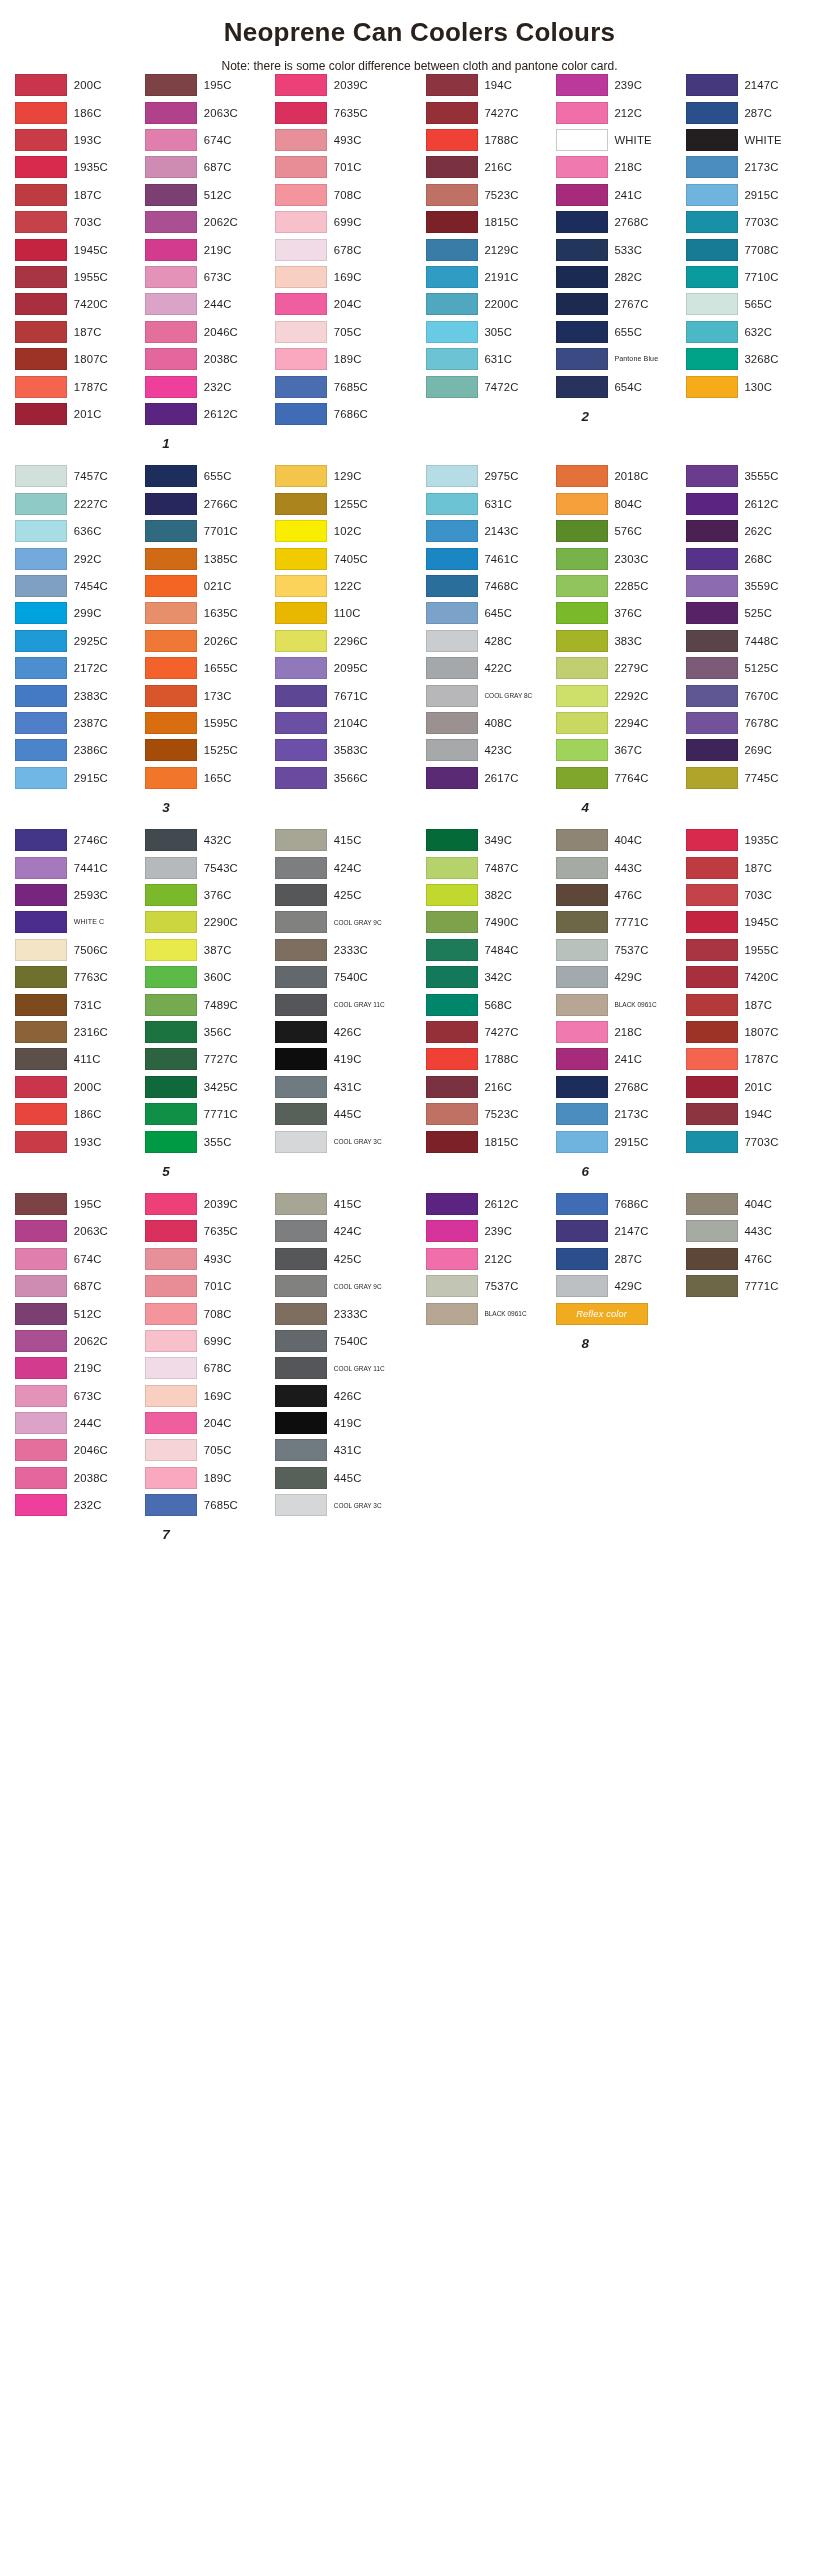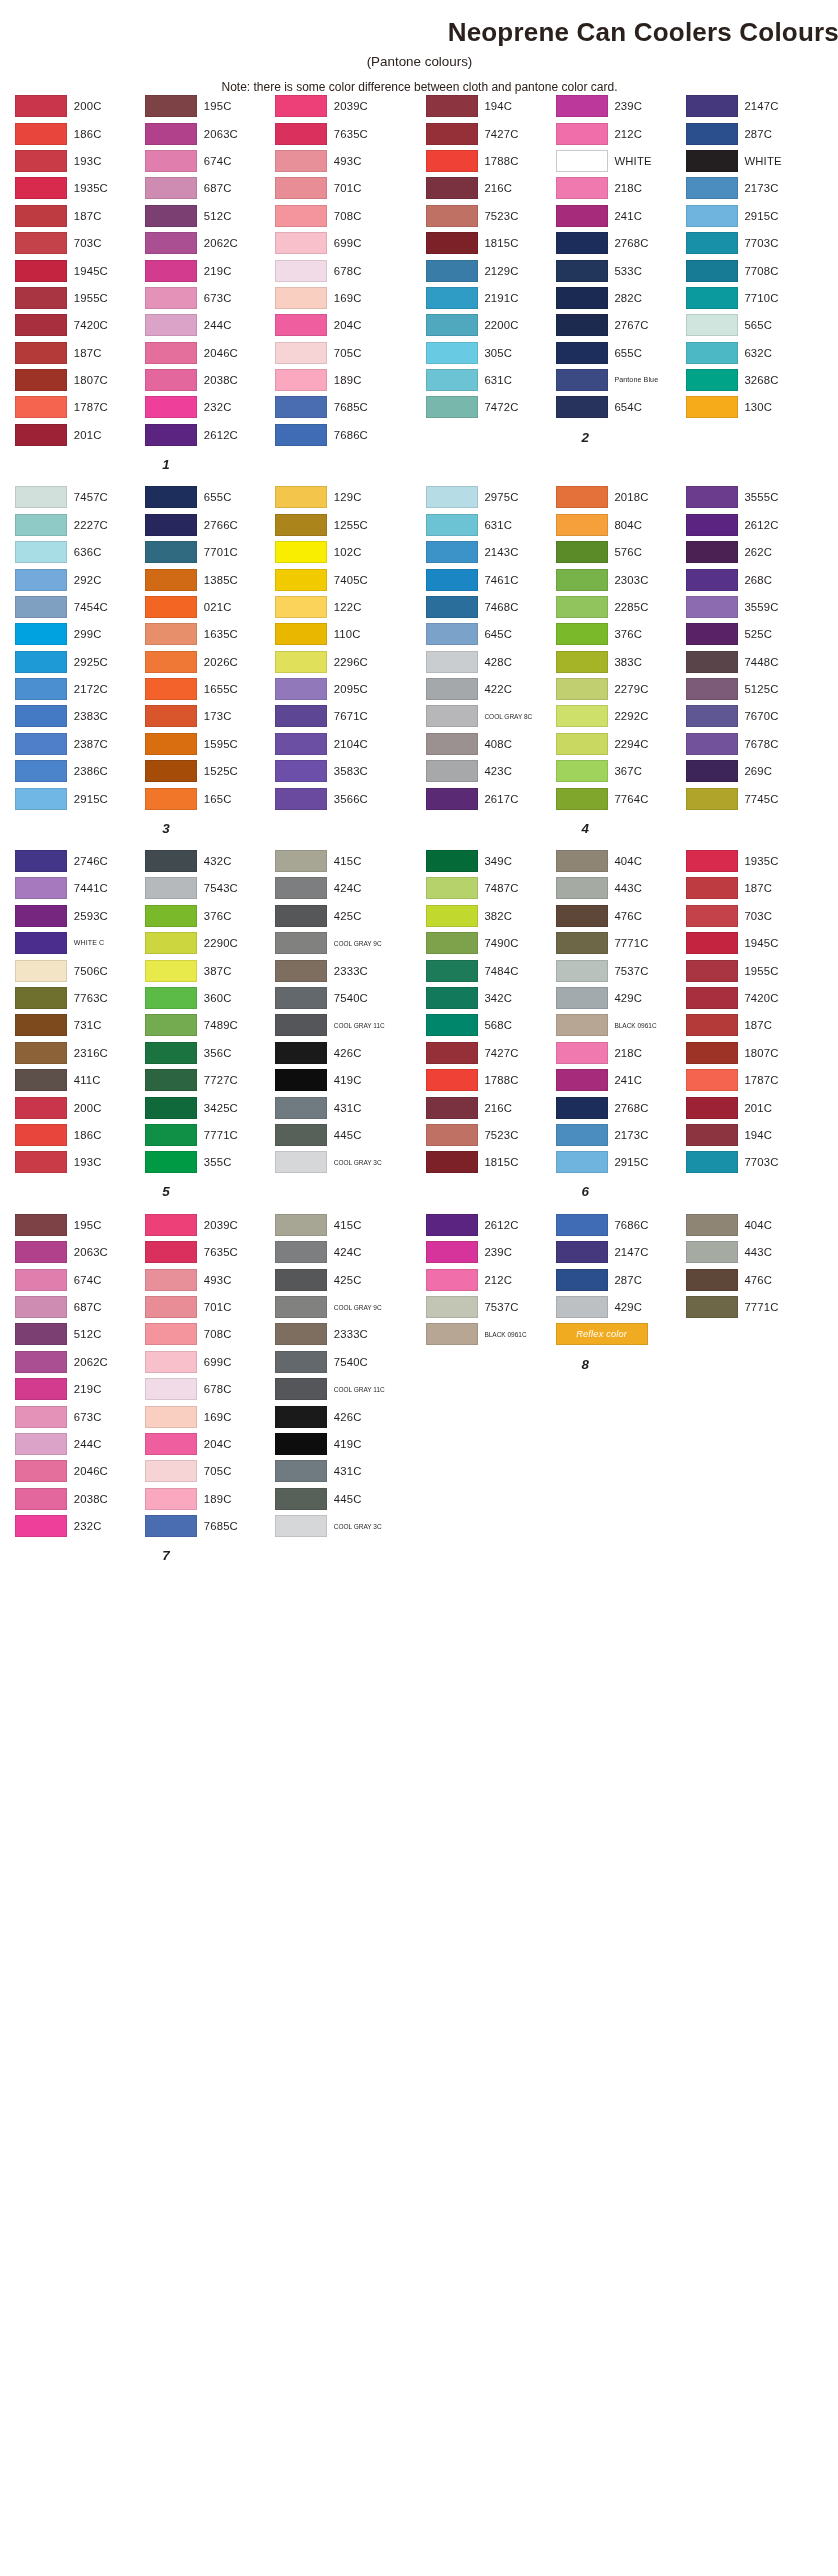--- a/index.html
+++ b/index.html
@@ -19,21 +19,20 @@
   .page { width: 839px; padding: 0; }
 
   header.titleblock { text-align: center; padding-top: 18.4px; }
   .main-title {
     font-size: 26px;
     font-weight: bold;
     color: #2b211c;
     letter-spacing: 0.2px;
     margin: 0;
     line-height: 1.15;
-    text-align: right;
   }
   .subtitle {
     font-size: 13.4px;
     color: #2b211c;
     margin-top: 5.9px;
   }
   .note {
     font-size: 12px;
     color: #2b211c;
     margin-top: 11px;
@@ -85,21 +84,20 @@
   }
   .group.right .group-num { width: 319px; }
 </style>
 </head>
 <body>
 
 <div class="page">
 
   <header class="titleblock">
     <h1 class="main-title">Neoprene Can Coolers Colours</h1>
-    <div class="subtitle">(Pantone colours)</div>
     <div class="note">Note: there is some color difference between cloth and pantone color card.</div>
   </header>
 
   <div id="groups-container">
       <div class="block">
         <div class="group">
           <div class="grid">
             <div class="col">
               <div class="swatch-row">
                 <div class="chip" title="200C" style="background: rgb(201, 53, 74);"></div>

